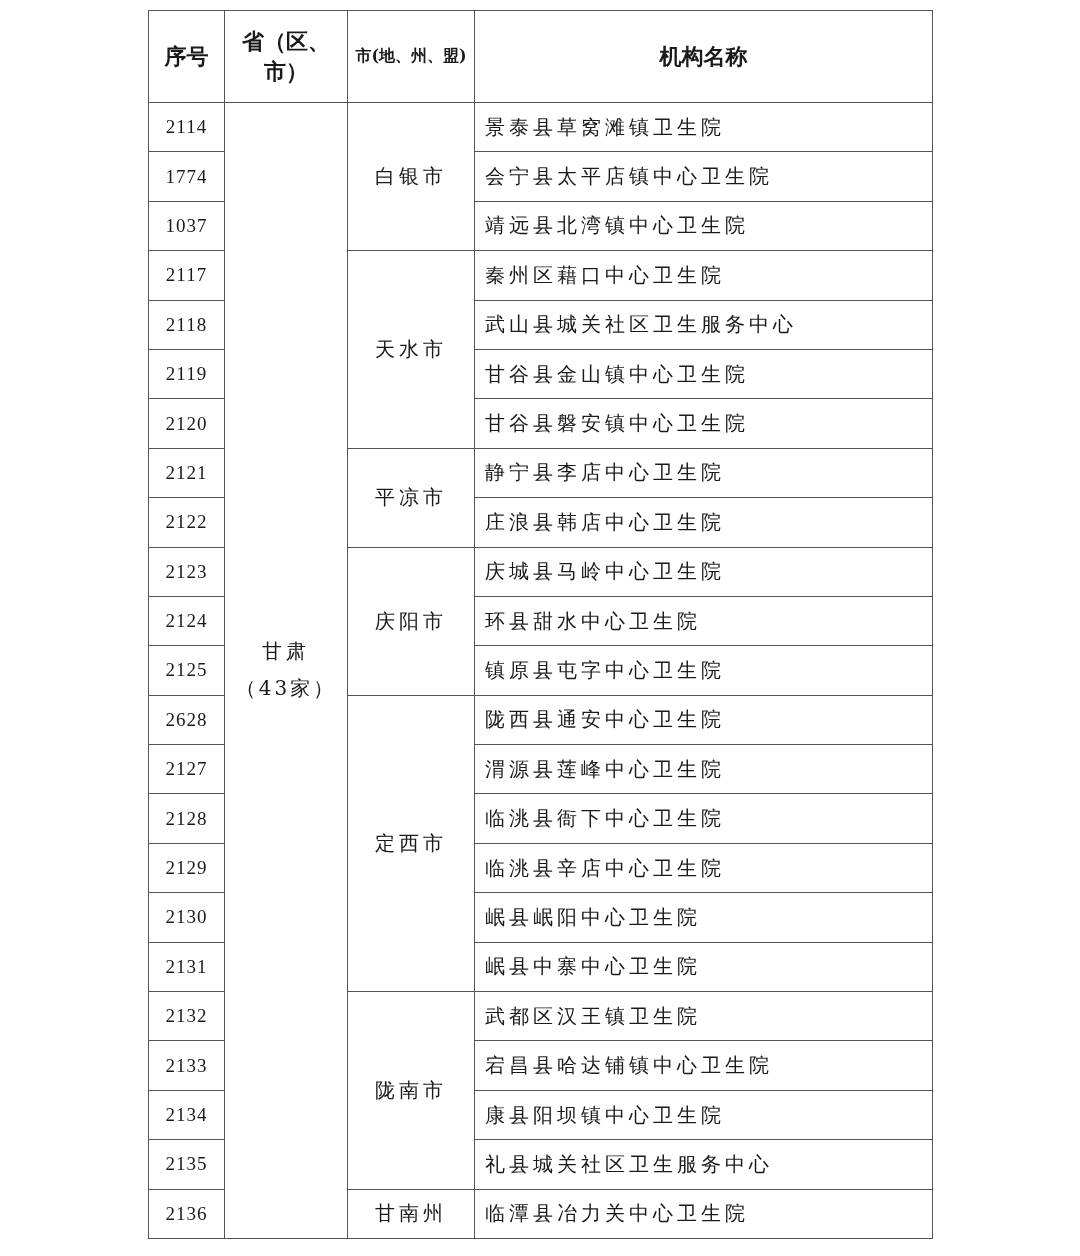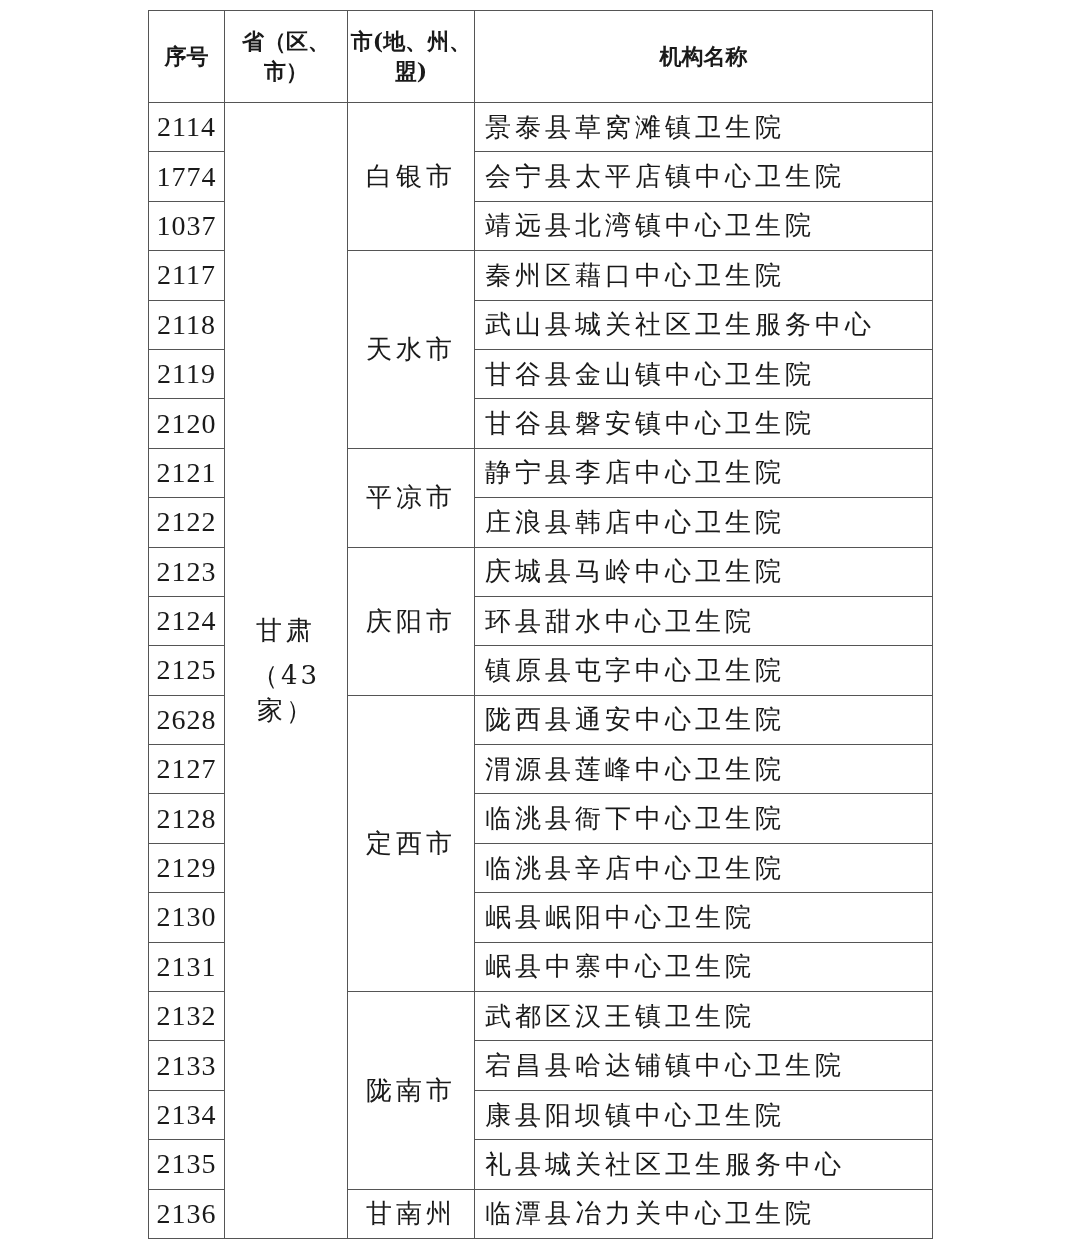--- a/index.html
+++ b/index.html
@@ -1,41 +1,41 @@
 <!DOCTYPE html>
 <html><head>
 <meta charset="utf-8">
 <style>
   html, body { margin:0; padding:0; background:#ffffff; }
   body { width:1080px; height:1256px; position:relative; overflow:hidden;
          font-family:"DejaVu Serif","Liberation Serif",serif; color:#1a1a1a; }
   table { position:absolute; left:148px; top:10px; border-collapse:collapse; table-layout:fixed; }
   td, th { border:1.5px solid #555; padding:0; }
   th { height:91px; font-size:22px; font-weight:bold; text-align:center; }
-  td { height:48.4px; font-size:26px; }
-  td.num { text-align:center; font-family:"Liberation Serif",serif; font-size:28px; letter-spacing:1px; }
+  td { height:48.4px; font-size:20px; }
+  td.num { text-align:center; font-family:"Liberation Serif",serif; font-size:19px; letter-spacing:1px; }
   td.prov, td.city { text-align:center; letter-spacing:4px; }
   td.name { padding-left:10px; letter-spacing:4px; }
   .prov-count { display:block; margin-top:10px; letter-spacing:3px; }
 </style>
 </head>
 <body>
 
 <table>
   <colgroup>
       <col style="width:76px">
       <col style="width:123px">
       <col style="width:127px">
       <col style="width:458px">
     </colgroup>
   <thead>
     <tr>
       <th>序号</th>
       <th>省（区、市）</th>
-      <th style="font-size:22px">市(地、州、盟)</th>
+      <th style="font-size:16px">市(地、州、盟)</th>
       <th>机构名称</th>
     </tr>
   </thead>
   <tbody id="tbody">
       <tr>
         <td class="num">2114</td>
         <td class="prov" rowspan="23">
               <span>甘肃</span>
               <span class="prov-count">（43家）</span></td>
         <td class="city" rowspan="3">白银市</td>

